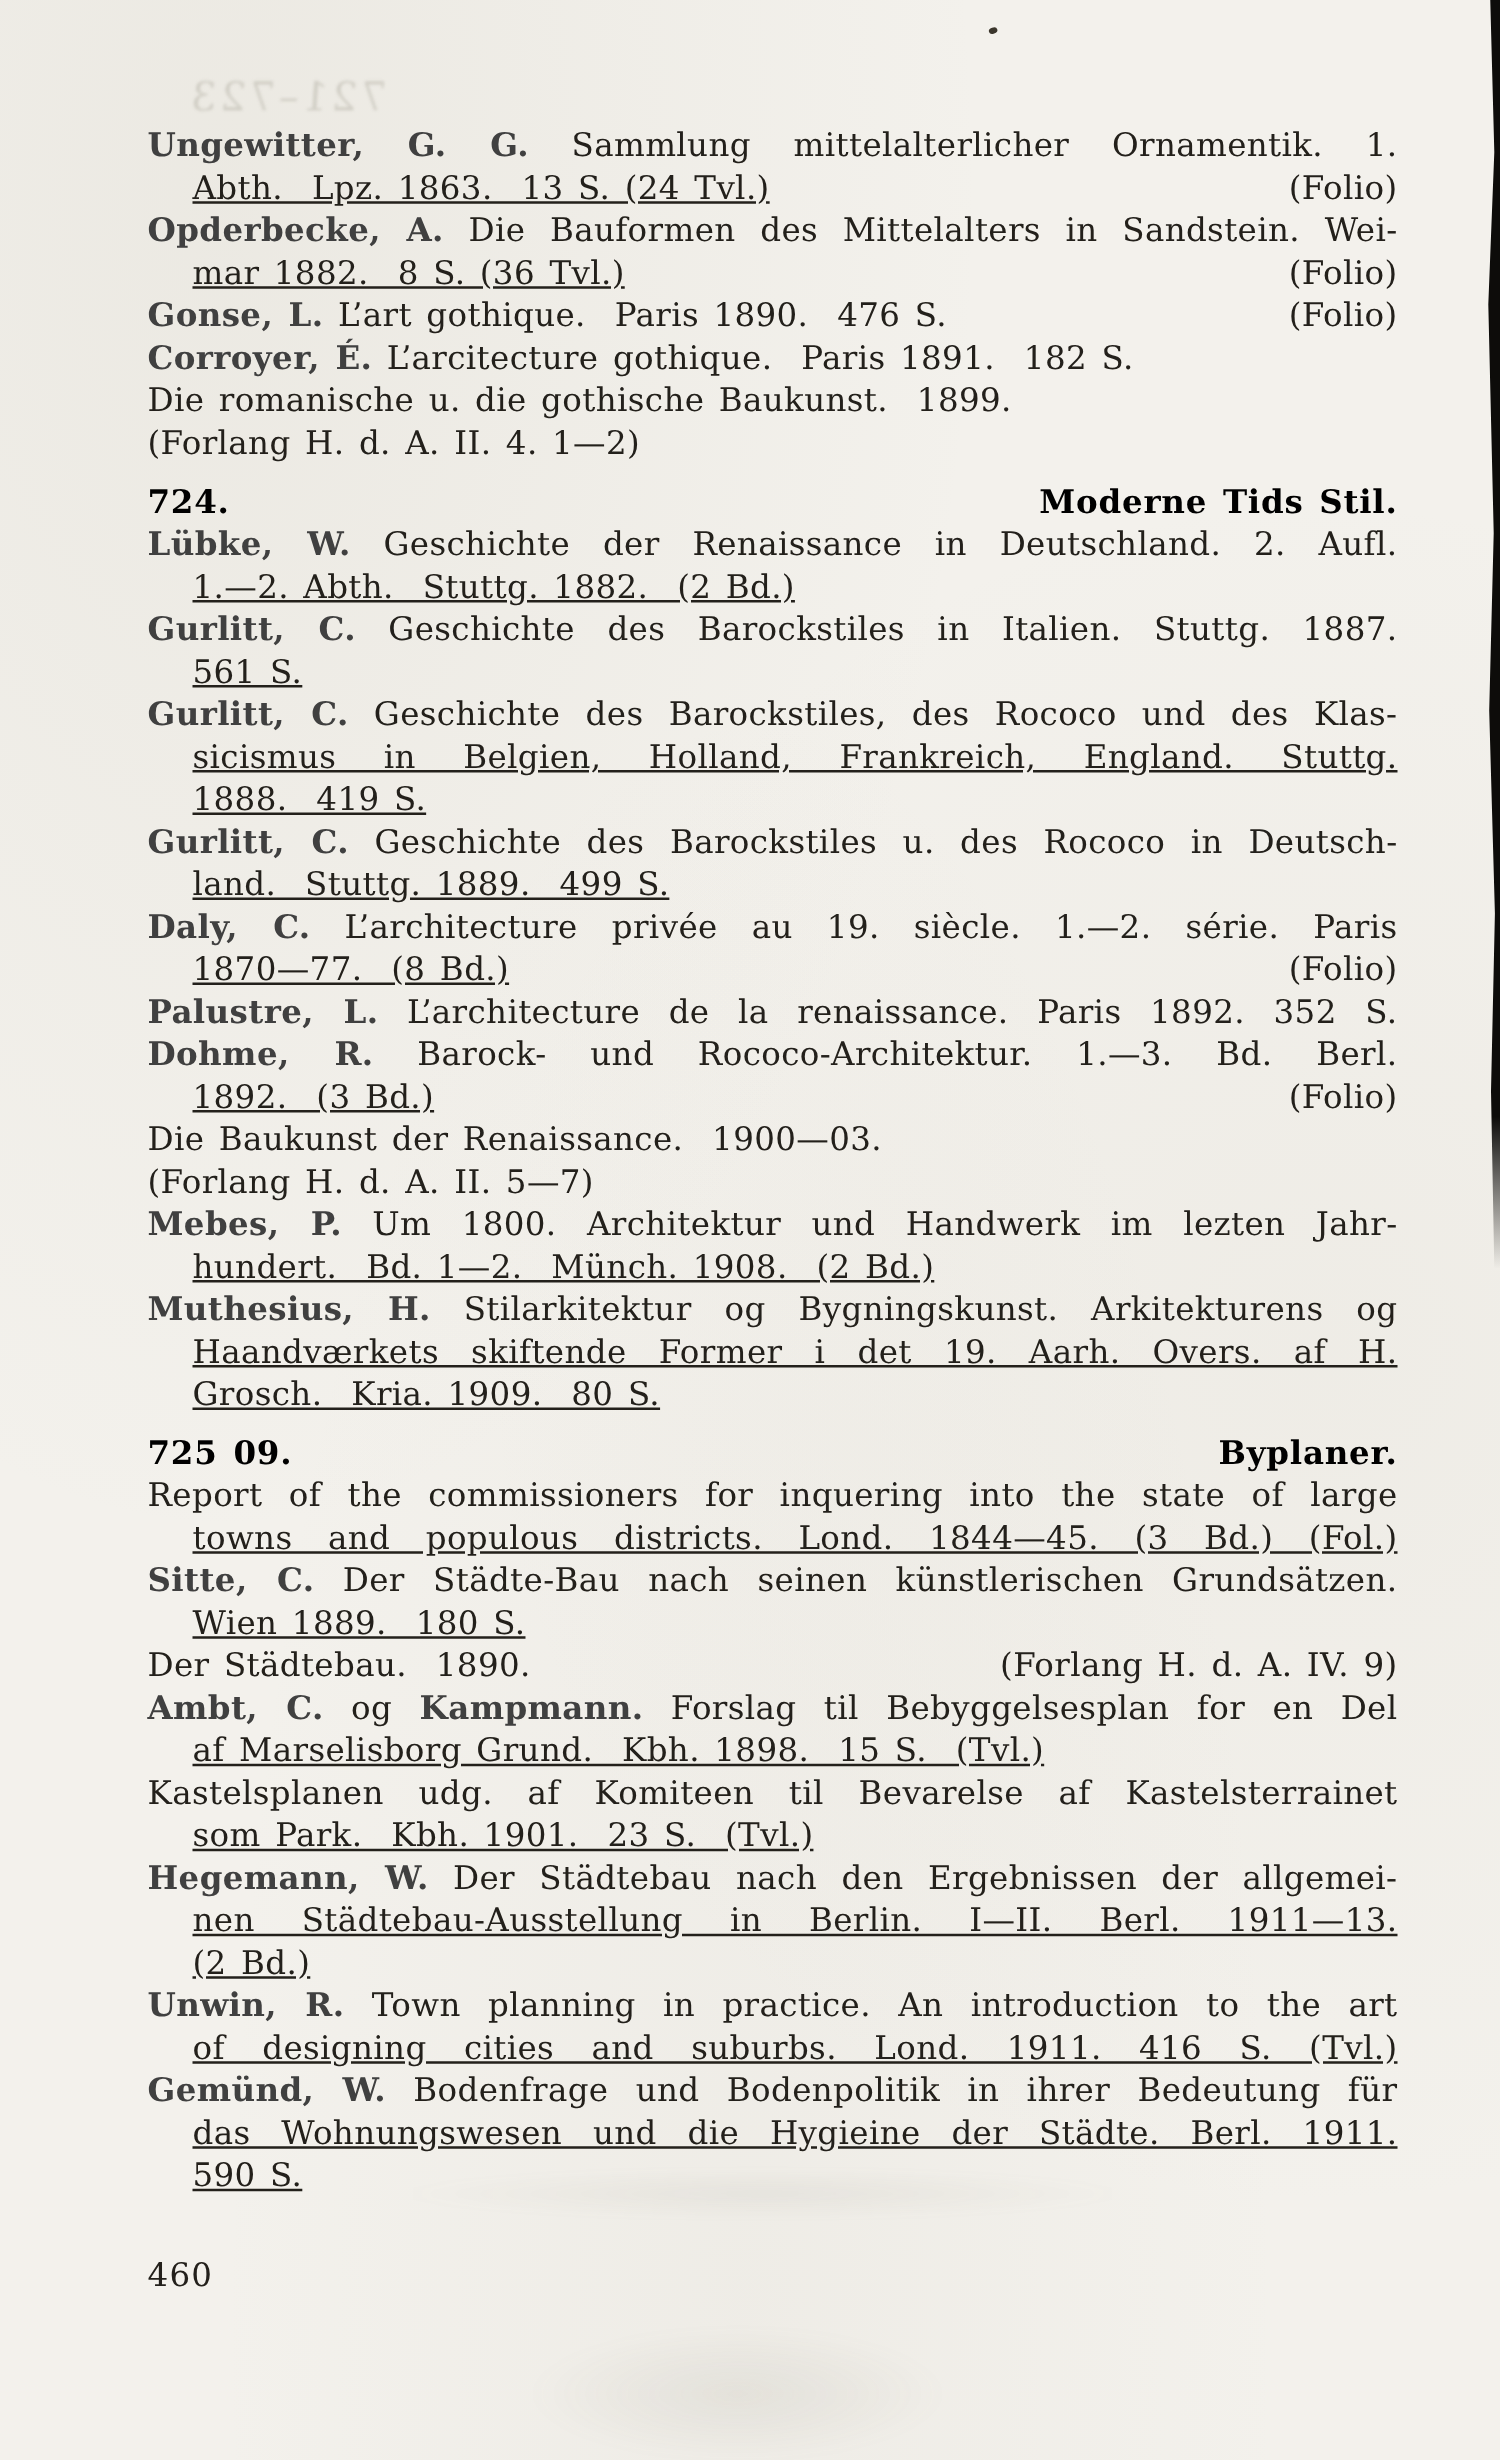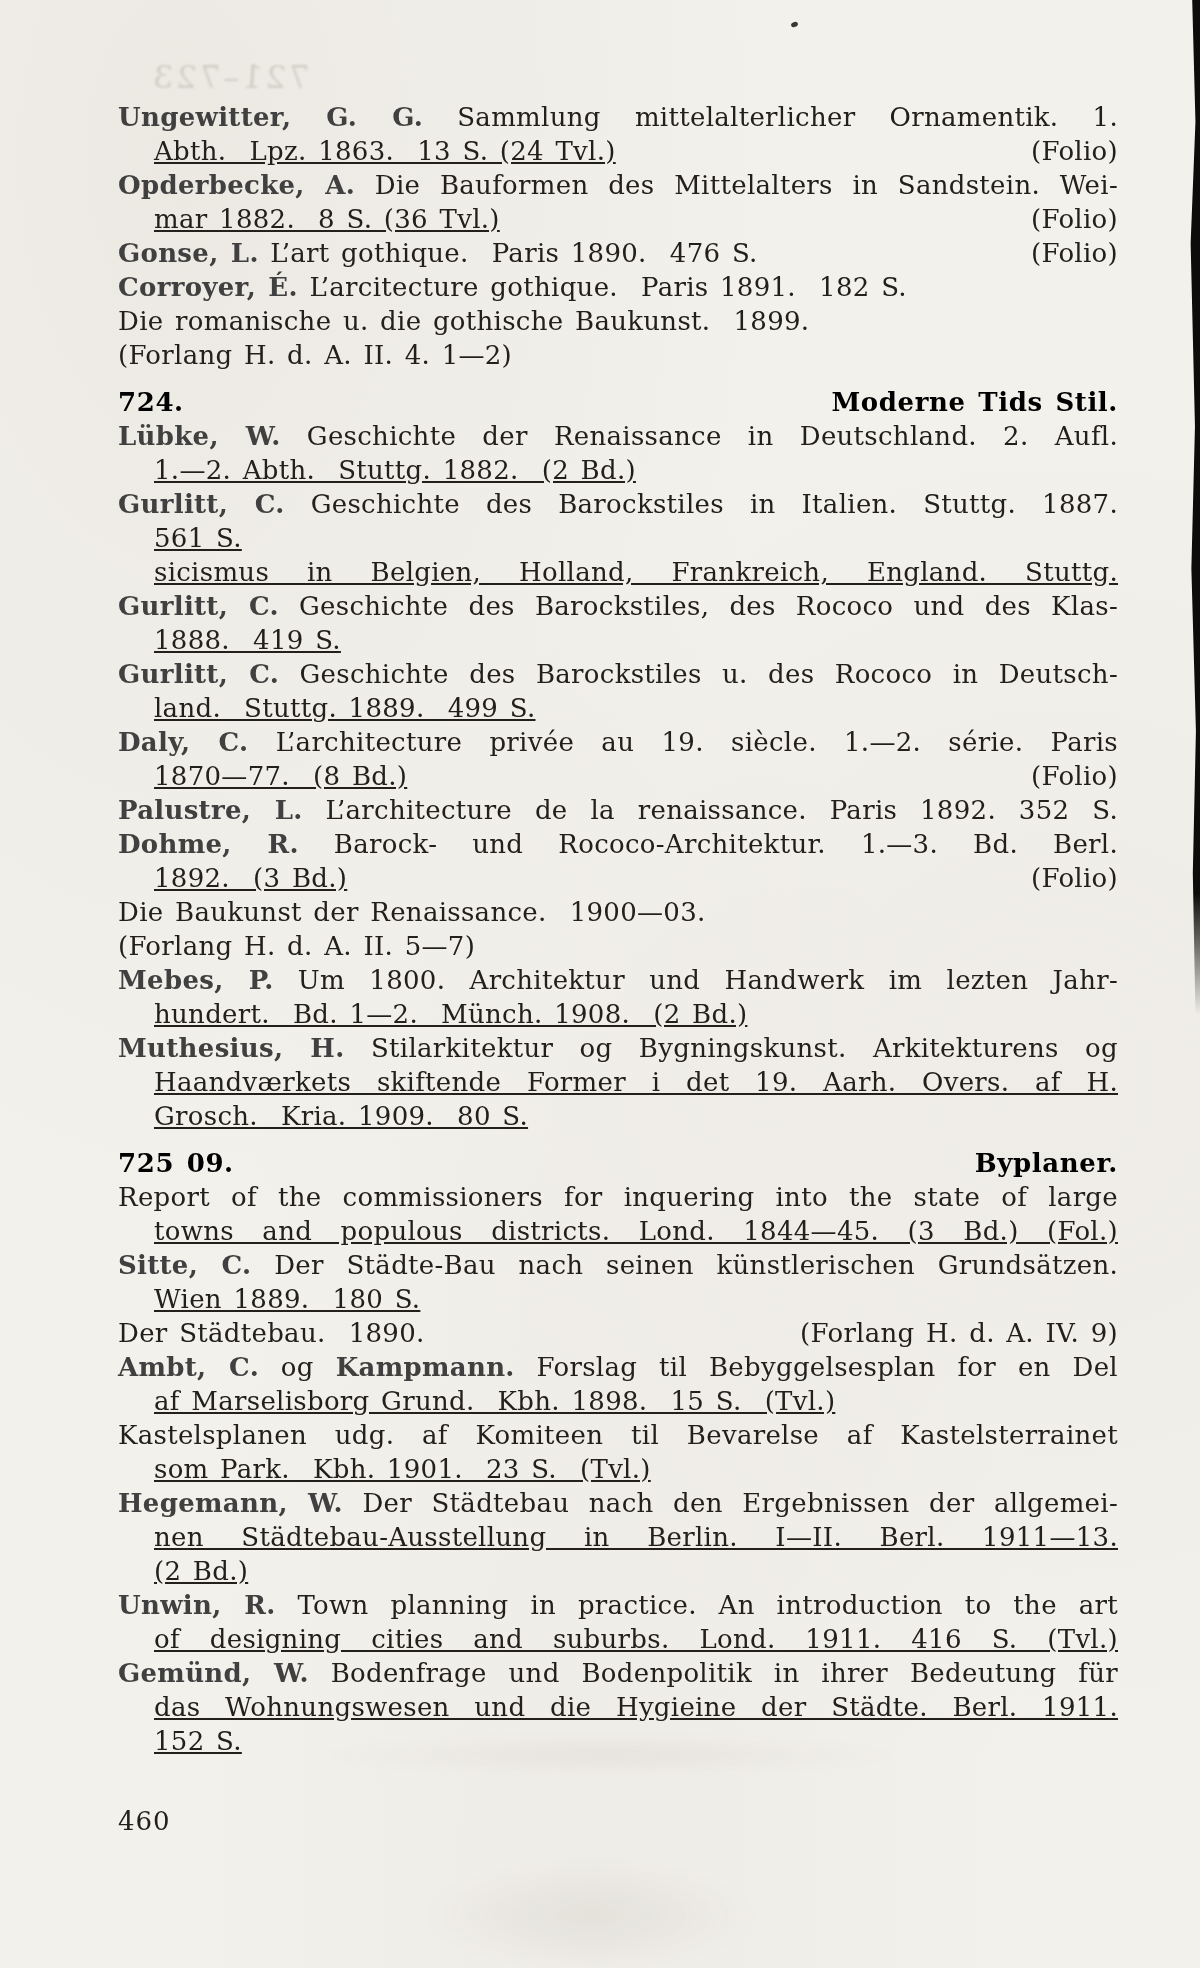--- a/index.html
+++ b/index.html
@@ -113,22 +113,22 @@
       <div class="line"><span class="reg">Die romanische u. die gothische Baukunst.  1899.</span></div>
       <div class="line rightline"><span class="reg">(Forlang H. d. A. II. 4. 1—2)</span></div>
       <div class="heading">
         <span>724.</span>
         <span>Moderne Tids Stil.</span>
       </div>
       <div class="line just"><span class="bold">Lübke, W.</span><span class="reg"> Geschichte der Renaissance in Deutschland. 2. Aufl.</span></div>
       <div class="line indent"><span class="reg">1.—2. Abth.  Stuttg. 1882.  (2 Bd.)</span></div>
       <div class="line just"><span class="bold">Gurlitt, C.</span><span class="reg"> Geschichte des Barockstiles in Italien. Stuttg. 1887.</span></div>
       <div class="line indent"><span class="reg">561 S.</span></div>
+      <div class="line just"><span class="bold">Gurlitt, C.</span><span class="reg"> Geschichte des Barockstiles, des Rococo und des Klas-</span></div>
       <div class="line indent just"><span class="reg">sicismus in Belgien, Holland, Frankreich, England. Stuttg.</span></div>
-      <div class="line just"><span class="bold">Gurlitt, C.</span><span class="reg"> Geschichte des Barockstiles, des Rococo und des Klas-</span></div>
       <div class="line indent"><span class="reg">1888.  419 S.</span></div>
       <div class="line just"><span class="bold">Gurlitt, C.</span><span class="reg"> Geschichte des Barockstiles u. des Rococo in Deutsch-</span></div>
       <div class="line indent"><span class="reg">land.  Stuttg. 1889.  499 S.</span></div>
       <div class="line just"><span class="bold">Daly, C.</span><span class="reg"> L’architecture privée au 19. siècle. 1.—2. série. Paris</span></div>
       <div class="line indent"><span class="reg">1870—77.  (8 Bd.)</span><span class="right-label">(Folio)</span></div>
       <div class="line just"><span class="bold">Palustre, L.</span><span class="reg"> L’architecture de la renaissance. Paris 1892. 352 S.</span></div>
       <div class="line just"><span class="bold">Dohme, R.</span><span class="reg"> Barock- und Rococo-Architektur. 1.—3. Bd. Berl.</span></div>
       <div class="line indent"><span class="reg">1892.  (3 Bd.)</span><span class="right-label">(Folio)</span></div>
       <div class="line"><span class="reg">Die Baukunst der Renaissance.  1900—03.</span></div>
       <div class="line rightline"><span class="reg">(Forlang H. d. A. II. 5—7)</span></div>
@@ -150,16 +150,16 @@
       <div class="line indent"><span class="reg">af Marselisborg Grund.  Kbh. 1898.  15 S.  (Tvl.)</span></div>
       <div class="line just"><span class="reg">Kastelsplanen udg. af Komiteen til Bevarelse af Kastelsterrainet</span></div>
       <div class="line indent"><span class="reg">som Park.  Kbh. 1901.  23 S.  (Tvl.)</span></div>
       <div class="line just"><span class="bold">Hegemann, W.</span><span class="reg"> Der Städtebau nach den Ergebnissen der allgemei-</span></div>
       <div class="line indent just"><span class="reg">nen Städtebau-Ausstellung in Berlin. I—II. Berl. 1911—13.</span></div>
       <div class="line indent"><span class="reg">(2 Bd.)</span></div>
       <div class="line just"><span class="bold">Unwin, R.</span><span class="reg"> Town planning in practice. An introduction to the art</span></div>
       <div class="line indent just"><span class="reg">of designing cities and suburbs. Lond. 1911. 416 S. (Tvl.)</span></div>
       <div class="line just"><span class="bold">Gemünd, W.</span><span class="reg"> Bodenfrage und Bodenpolitik in ihrer Bedeutung für</span></div>
       <div class="line indent just"><span class="reg">das Wohnungswesen und die Hygieine der Städte. Berl. 1911.</span></div>
-      <div class="line indent"><span class="reg">152 S.</span></div>
+      <div class="line indent"><span class="reg">590 S.</span></div>
     </div>
   <div class="page-number">460</div>
 </div>
 
 </body></html>

